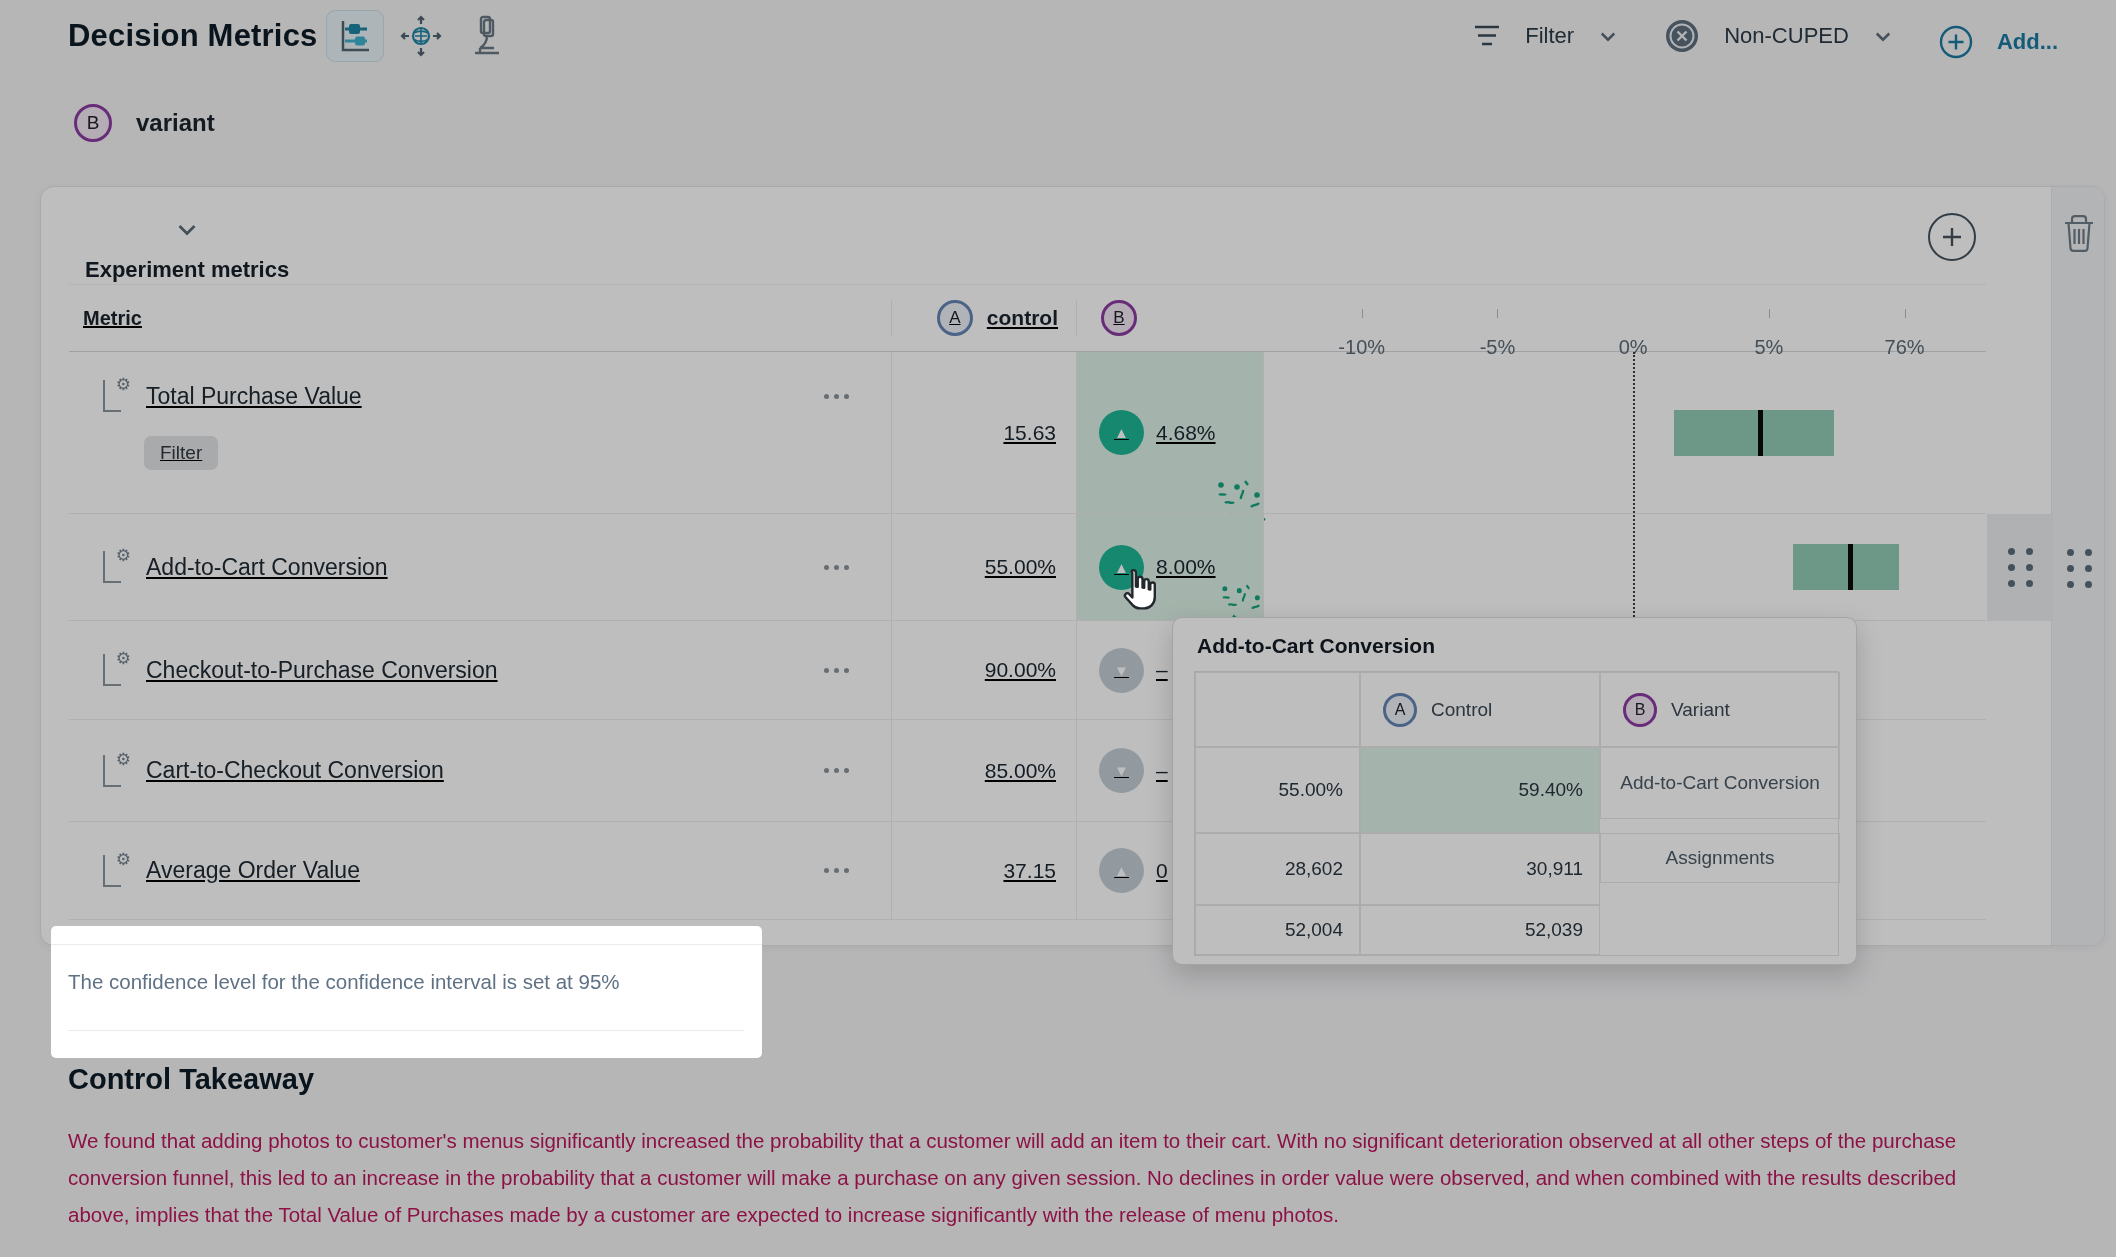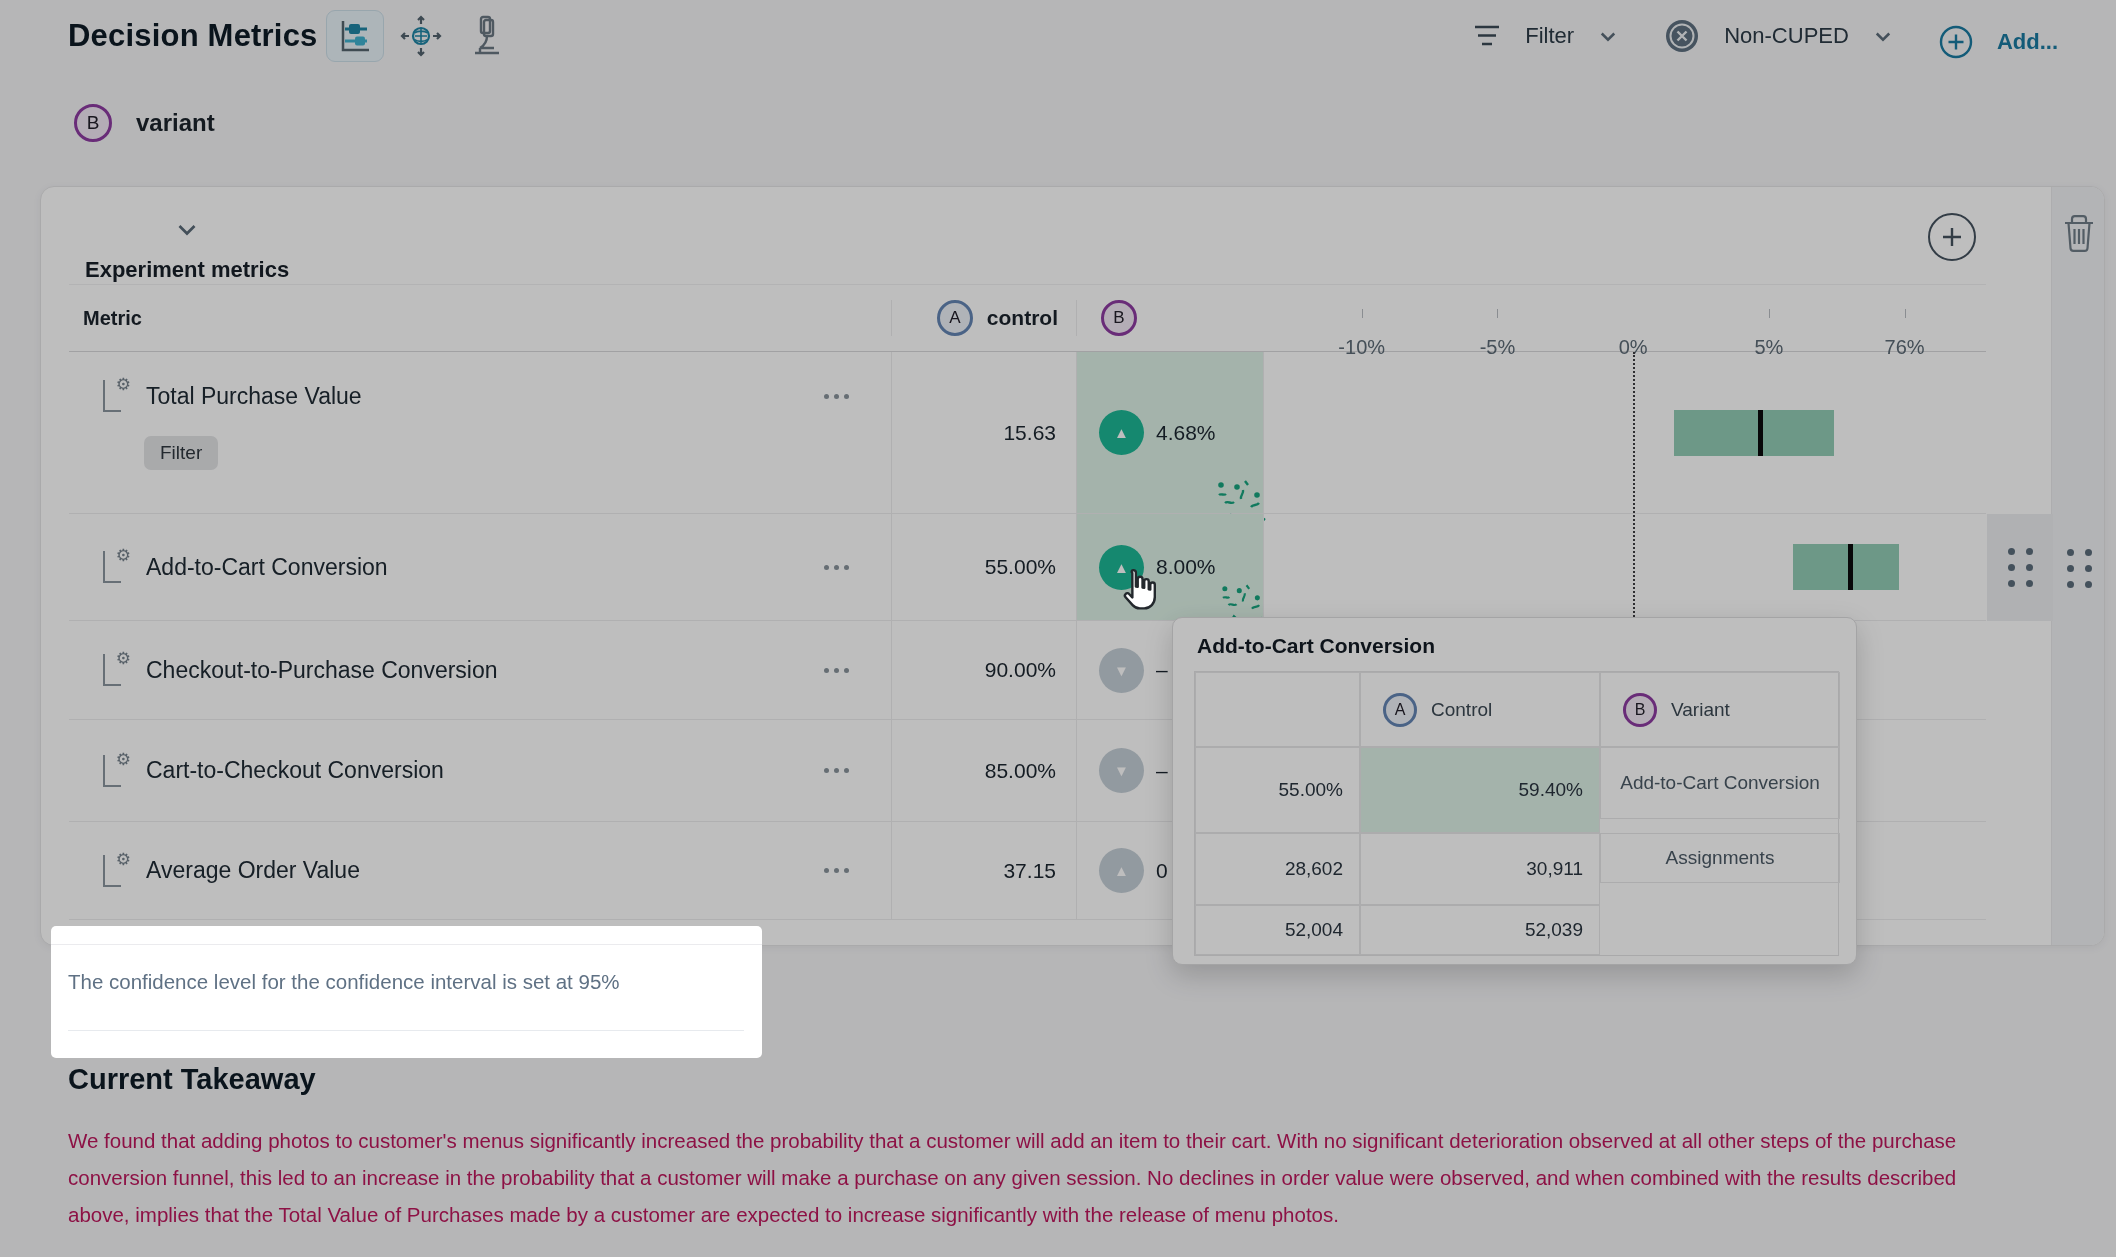--- a/index.html
+++ b/index.html
@@ -30,21 +30,21 @@
   .card { position:absolute; left:40px; top:186px; width:2065px; height:760px; background:#ffffff; border:1px solid #e4e4e6; border-radius:14px; box-shadow:0 2px 8px rgba(0,0,0,.05); }
   .card-right-strip { position:absolute; top:0; right:0; bottom:0; width:53px; background:#f1f2f4; border-left:1px solid #e9e9eb; border-radius:0 13px 13px 0; }
   .trash-wrap { position:absolute; top:26px; left:8px; }
   .strip-dots { position:absolute; top:362px; left:15px; }
   .section-head { position:absolute; left:44px; top:30px; display:flex; align-items:center; gap:16px;flex-direction:column; }
   .section-title { font-size:22px; font-weight:700; color:#182029; }
   .collapse-chev { color:#5b6b78; cursor:pointer; display:flex; }
   .plus-btn { position:absolute; left:1887px; top:26px; width:48px; height:48px; border-radius:50%; border:2.5px solid #45525f; background:transparent; color:#45525f; cursor:pointer; display:flex; align-items:center; justify-content:center; }
 
   
-  .mtable { position:absolute; left:28px; top:97px; width:1917px; }
+  .mtable { position:absolute; left:28px; top:97px; width:1917px;text-decoration:underline; }
   .t-row { display:flex; width:100%; border-bottom:1px solid #ececee; }
   .t-header { height:68px; border-top:1px solid #f0f0f2; border-bottom:1px solid #d9d9db; align-items:center; }
   .c-metric { width:822px; position:relative; }
   .c-control { width:185px; border-left:1px solid #ececee; }
   .c-b { width:187px; border-left:1px solid #ececee; position:relative; }
   .c-chart { width:723px; border-left:1px solid #ececee; position:relative; }
   .t-header .c-metric { font-size:20px; font-weight:700; color:#1b242d; padding-left:14px; }
   .head-control { display:flex; align-items:center; justify-content:flex-end; gap:14px; padding-right:18px; height:100%; }
   .head-control .circle-letter, .c-b .head-bcirc { width:36px; height:36px; font-size:17px; }
   .head-control-label { font-size:21px; font-weight:700; color:#1b242d; }
@@ -485,17 +485,17 @@
   </span>
 
   <div class="dim"></div>
   <div class="spotlight">
     <div class="card-edge"></div>
     <div class="spotlight-text">The confidence level for the confidence interval is set at 95%</div>
     <div class="divider"></div>
   </div>
 
   <div class="takeaway">
-    <h2>Current Takeaway</h2>
+    <h2>Control Takeaway</h2>
     <p>We found that adding photos to customer's menus significantly increased the probability that a customer will add an item to their cart. With no significant deterioration observed at all other steps of the purchase conversion funnel, this led to an increase in the probability that a customer will make a purchase on any given session. No declines in order value were observed, and when combined with the results described above, implies that the Total Value of Purchases made by a customer are expected to increase significantly with the release of menu photos.</p>
   </div>
 
 </div>
 
 </body></html>

